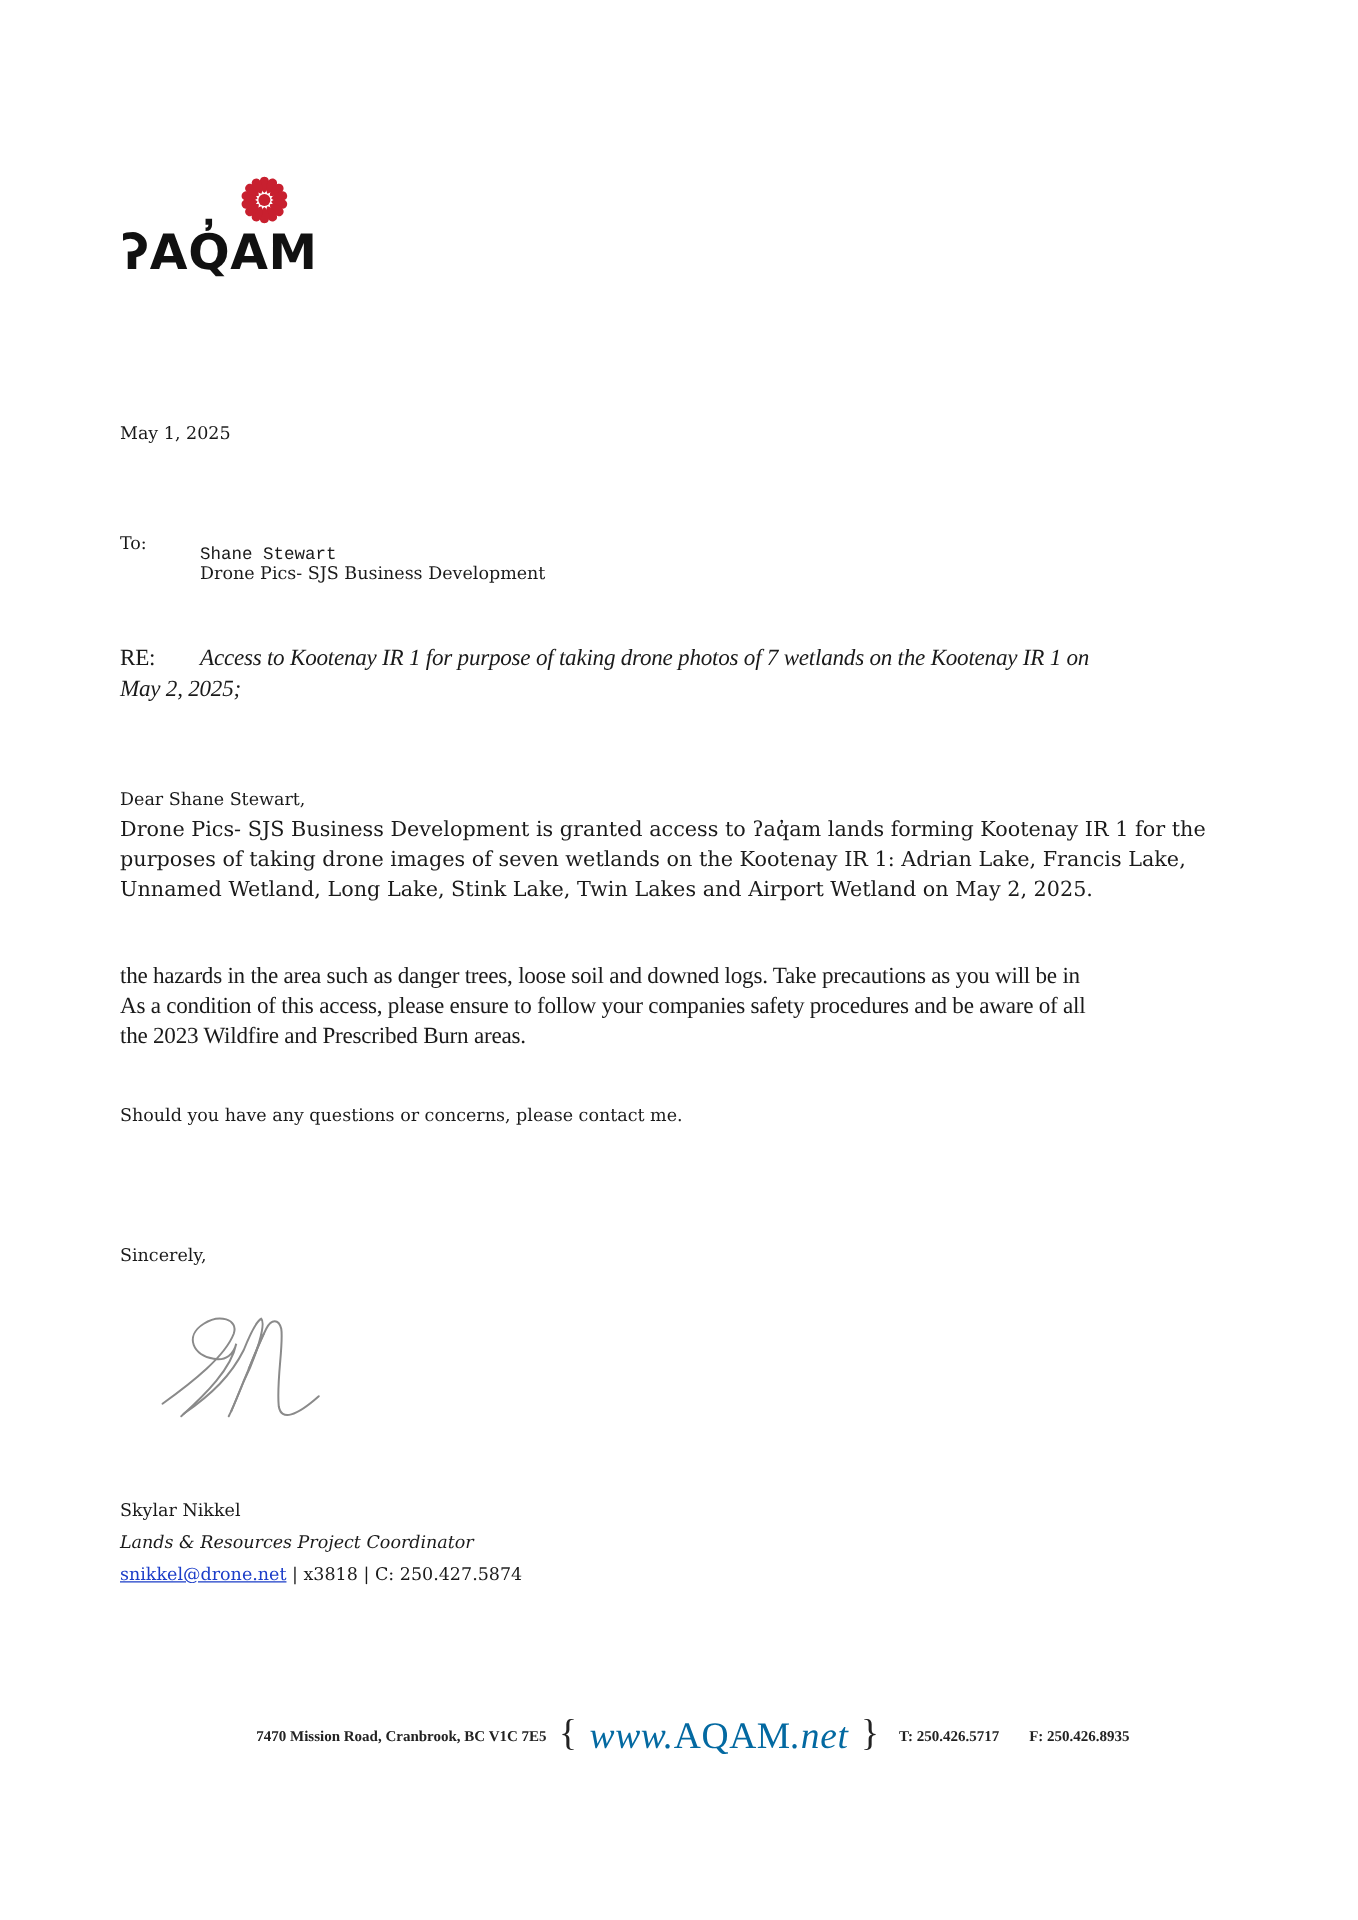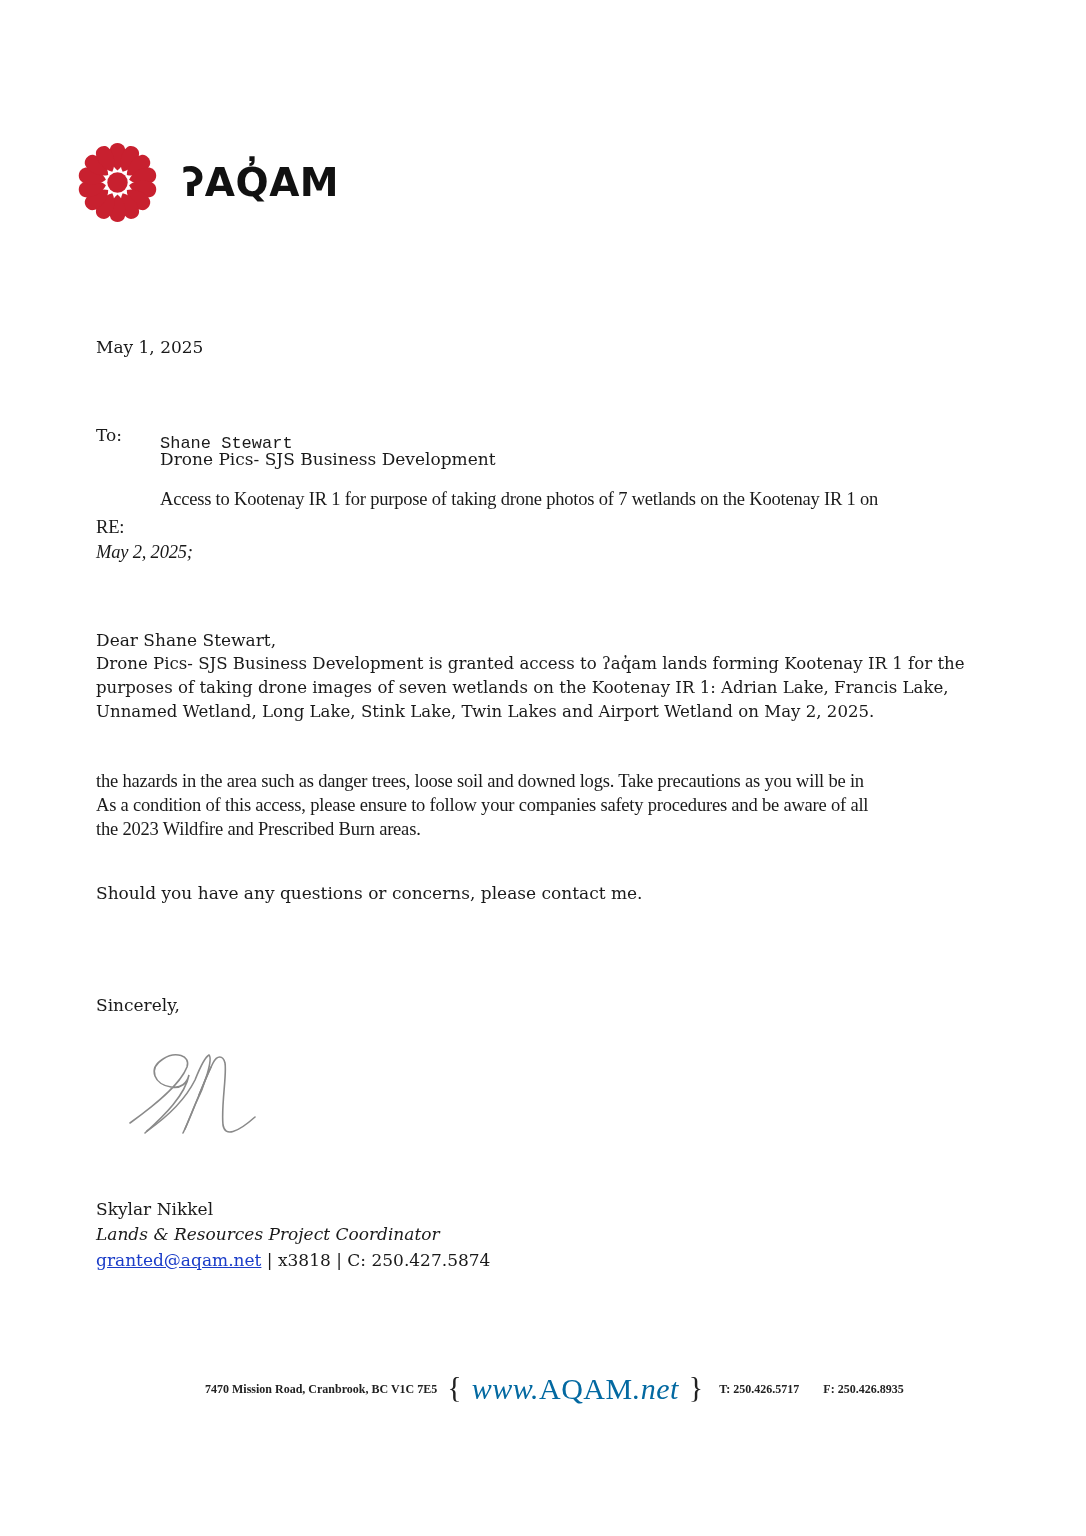--- a/index.html
+++ b/index.html
@@ -1,23 +1,23 @@
 <!DOCTYPE html>
 <html><head>
   <meta charset="utf-8">
   <style>
     html, body { margin: 0; padding: 0; background: #ffffff; }
     body { width: 1086px; height: 1536px; position: relative; overflow: hidden;
            font-family: "DejaVu Serif", "Liberation Serif", serif; color: #1a1a1a; }
     .abs { position: absolute; }
-    .logo { left: 75px; top: 140px; height: 85px; display: flex; align-items: center; }
+    .logo { left: 75px; top: 140px; height: 85px; display: flex; align-items: flex-end; flex-direction: column; }
     .logo svg { width: 85px; height: 85px; }
     .logo-text { font-family: "DejaVu Sans", "Liberation Sans", sans-serif; font-weight: bold;
                  font-size: 39px; letter-spacing: 0.5px; color: #111; margin-left: 22px; }
-    .txt { font-size: 17px; line-height: 24px; white-space: nowrap; }
+    .txt { font-size: 14px; line-height: 24px; white-space: nowrap; }
     .narrow { font-family: "Liberation Serif", serif; font-size: 18.5px; letter-spacing: -0.2px; }
     .para { font-size: 16.6px; line-height: 24px; }
     .italic { font-style: italic; }
     a.link { color: #1a3cc8; text-decoration: underline; }
     .footer { left: 205px; top: 1372px; display: flex; align-items: center;
               font-family: "Liberation Serif", "DejaVu Serif", serif; font-size: 12px; font-weight: bold; color: #222; white-space: nowrap; }
     .brace { font-size: 30px; font-weight: normal; margin: 0 10px; position: relative; top: -2px; }
     .web { font-family: "Liberation Serif", serif; font-style: italic; font-size: 30px; font-weight: normal; color: #0369a1; letter-spacing: 0.5px; }
     .web-caps { font-style: normal; }
     .tf { margin-left: 6px; font-size: 12px; }
@@ -74,21 +74,21 @@
   <span class="logo-text">ʔAQ̓AM</span>
 </div>
 
 <div class="abs txt" style="left:96px; top:335px;">May 1, 2025</div>
 
 <div class="abs txt" style="left:96px; top:423px;">To:</div>
 <div class="abs txt" style="left:160px; top:432px;font-family:Liberation Mono, monospace;">Shane Stewart</div>
 <div class="abs txt" style="left:160px; top:447px;">Drone Pics- SJS Business Development</div>
 
 <div class="abs txt narrow" style="left:96px; top:515px;">RE:</div>
-<div class="abs txt narrow" style="left:160px; top:487px;">Access to Kootenay IR 1 for purpose of taking drone photos of 7 wetlands on the Kootenay IR 1 on</div>
+<div class="abs txt narrow" style="left:160px; top:515px;font-style:italic;">Access to Kootenay IR 1 for purpose of taking drone photos of 7 wetlands on the Kootenay IR 1 on</div>
 <div class="abs txt narrow" style="left:96px; top:540px;font-style:italic;">May 2, 2025;</div>
 
 <div class="abs txt" style="left:96px; top:628px;">Dear Shane Stewart,</div>
 <div class="abs para" style="left:96px; top:652px;">
   <div class="txt para">Drone Pics- SJS Business Development  is granted access to ʔaq̓am lands forming Kootenay IR 1 for the</div>
   <div class="txt para">purposes of taking drone images of seven wetlands on the Kootenay IR 1: Adrian Lake, Francis Lake,</div>
   <div class="txt para">Unnamed Wetland, Long Lake, Stink Lake, Twin Lakes and Airport Wetland on May 2, 2025.</div>
 </div>
 
 <div class="abs narrow" style="left:96px; top:769px; line-height:24px;">
@@ -106,21 +106,21 @@
     <path d="M5 78 C 30 60, 55 40, 62 22 C 66 10, 50 6, 38 14 C 22 24, 30 40, 46 42 C 56 44, 62 38, 64 30 C 60 50, 40 70, 20 88"></path>
     <path d="M22 86 C 45 70, 60 55, 70 35 C 76 20, 80 12, 84 10 C 88 14, 80 40, 70 60 C 66 70, 62 80, 58 88"></path>
     <path d="M60 84 C 70 60, 82 30, 88 18 C 92 10, 98 10, 100 18 C 102 30, 96 60, 98 80 C 100 92, 112 88, 130 72"></path>
     <path d="M74 50 C 78 40, 82 30, 86 22"></path>
   </g>
 </svg>
 
 <div class="abs txt" style="left:96px; top:1197px;">Skylar Nikkel</div>
 <div class="abs txt italic" style="left:96px; top:1222px;">Lands &amp; Resources Project Coordinator</div>
 <div class="abs txt" style="left:96px; top:1248px;">
-  <a class="link" href="#">granted@aqam.net</a><span> | x3818 | C: 250.427.5874</span>
+  <a class="link" href="#">snikkel@drone.net</a><span> | x3818 | C: 250.427.5874</span>
 </div>
 
 <div class="abs footer">
   <span>7470 Mission Road, Cranbrook, BC V1C 7E5</span>
   <span class="brace">{</span>
   <span class="web"><span>www.</span><span class="web-caps">AQAM</span><span>.net</span></span>
   <span class="brace">}</span>
   <span class="tf">T: 250.426.5717</span>
   <span class="tf" style="margin-left:24px;">F: 250.426.8935</span>
 </div>

